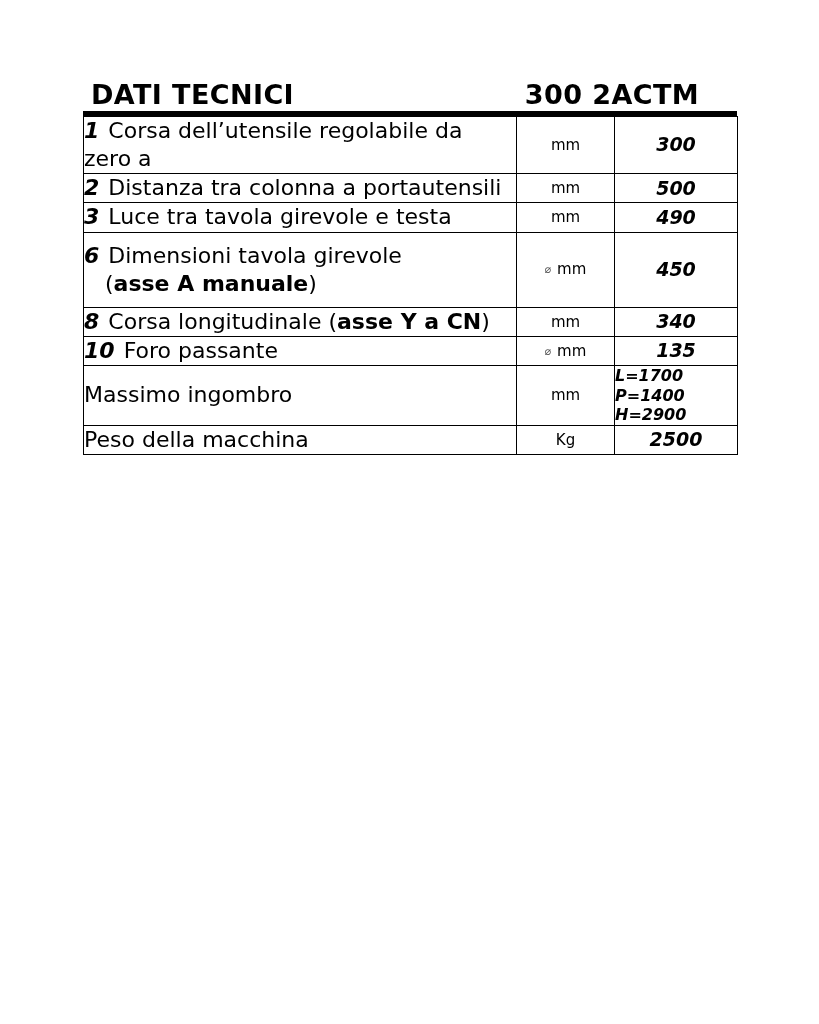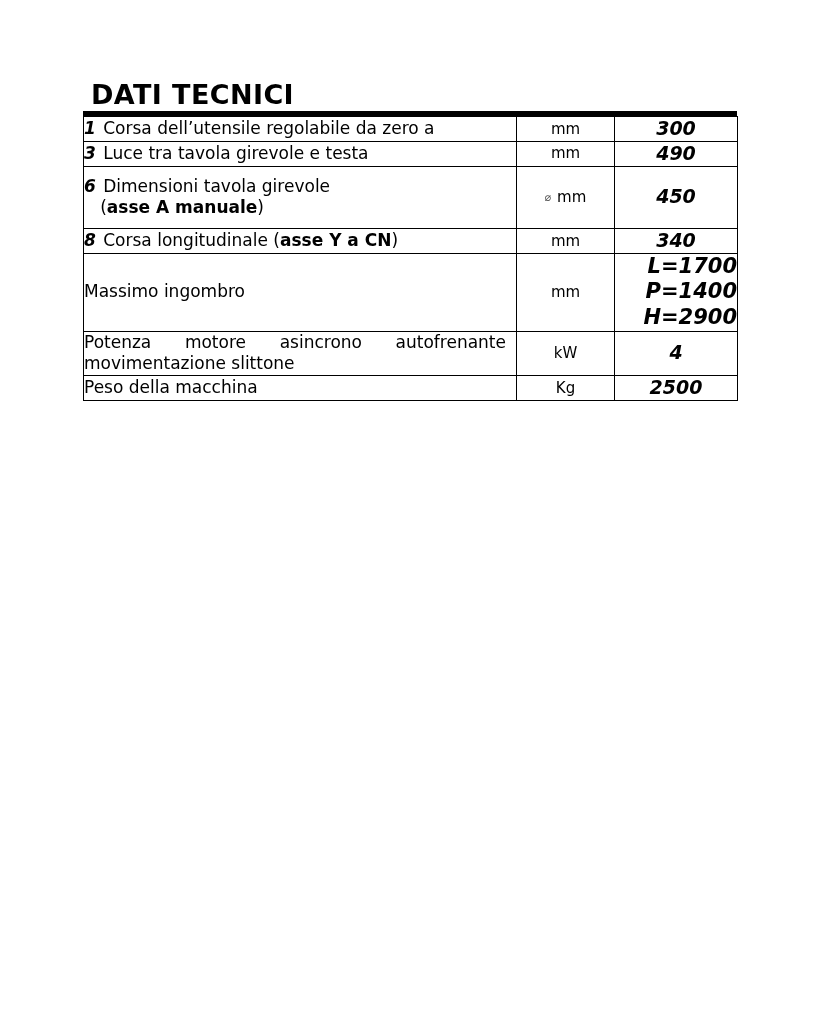--- a/index.html
+++ b/index.html
@@ -70,21 +70,21 @@
     padding: 0;
     vertical-align: middle;
     background: #ffffff;
   }
 
   col.c-desc  { width: 433px; }
   col.c-unit  { width: 98px; }
   col.c-value { width: 123px; }
 
   .desc {
-    font-size: 17px;
+    font-size: 22px;
     line-height: 1.28;
     padding: 7px 8px 7px 11px;
     text-align: left;
     margin-left: 15px;
   }
   .desc.justify {
     text-align: justify;
     text-align-last: left;
     padding-right: 10px;
   }
@@ -114,81 +114,87 @@
     font-size: 19px;
     font-weight: bold;
     font-style: italic;
     text-align: center;
     padding: 7px 4px;
     line-height: 1.25;
     white-space: nowrap;
   }
   .value .ml {
     display: block;
-    font-size: 21px;
+    font-size: 16px;
     line-height: 1.22;
-    text-align: right;
+    text-align: left;
   }
 
   .row-tall .desc { padding-top: 9px; padding-bottom: 9px; }
 </style>
 </head>
 <body>
 
 <div class="page">
   <div class="sheet">
 
     <div class="title-row">
       <div class="title-main">DATI TECNICI</div>
+      <div class="title-model">300 2ACTM</div>
     </div>
 
     <div class="top-rule"></div>
 
     <table class="spec">
       <colgroup>
         <col class="c-desc">
         <col class="c-unit">
         <col class="c-value">
       </colgroup>
       <tbody id="spec-body">
           <tr>
             <td class="desc"><span class="num">1</span> <span>Corsa dell’utensile regolabile da zero a</span></td>
             <td class="unit"><span>mm</span></td>
             <td class="value"><span>300</span></td>
           </tr>
           <tr>
+            <td class="desc"><span class="num">2</span> <span>Distanza tra colonna a portautensili</span></td>
+            <td class="unit"><span>mm</span></td>
+            <td class="value"><span>500</span></td>
+          </tr>
+          <tr>
             <td class="desc"><span class="num">3</span> <span>Luce tra tavola girevole e testa</span></td>
             <td class="unit"><span>mm</span></td>
             <td class="value"><span>490</span></td>
           </tr>
           <tr class="row-tall">
             <td class="desc"><span class="num">6</span> <span>Dimensioni tavola girevole</span><br><span>&nbsp;&nbsp;&nbsp;</span><span>(</span><span class="b">asse A manuale</span><span>)</span></td>
             <td class="unit"><span class="dia">⌀</span> <span>mm</span></td>
             <td class="value"><span>450</span></td>
           </tr>
           <tr>
             <td class="desc"><span class="num">8</span> <span>Corsa longitudinale (</span><span class="b">asse Y a CN</span><span>)</span></td>
             <td class="unit"><span>mm</span></td>
             <td class="value"><span>340</span></td>
+          </tr>
+          <tr>
+            <td class="desc"><span class="num">10</span> <span>Foro passante</span></td>
+            <td class="unit"><span class="dia">⌀</span> <span>mm</span></td>
+            <td class="value"><span>135</span></td>
           </tr>
           <tr class="row-tall">
             <td class="desc"><span>Massimo ingombro</span></td>
             <td class="unit"><span>mm</span></td>
             <td class="value">
               <span class="ml">L=1700</span>
               <span class="ml">P=1400</span>
               <span class="ml">H=2900</span>
             </td>
           </tr>
           <tr>
-            <td class="desc justify"><span>Potenza motore asincrono autofrenante movimentazione slittone</span></td>
-            <td class="unit"><span>kW</span></td>
-            <td class="value"><span>4</span></td>
-          </tr>
-          <tr>
             <td class="desc"><span>Peso della macchina</span></td>
             <td class="unit"><span>Kg</span></td>
             <td class="value"><span>2500</span></td>
           </tr>
         </tbody>
     </table>
 
   </div>
 </div>
 

